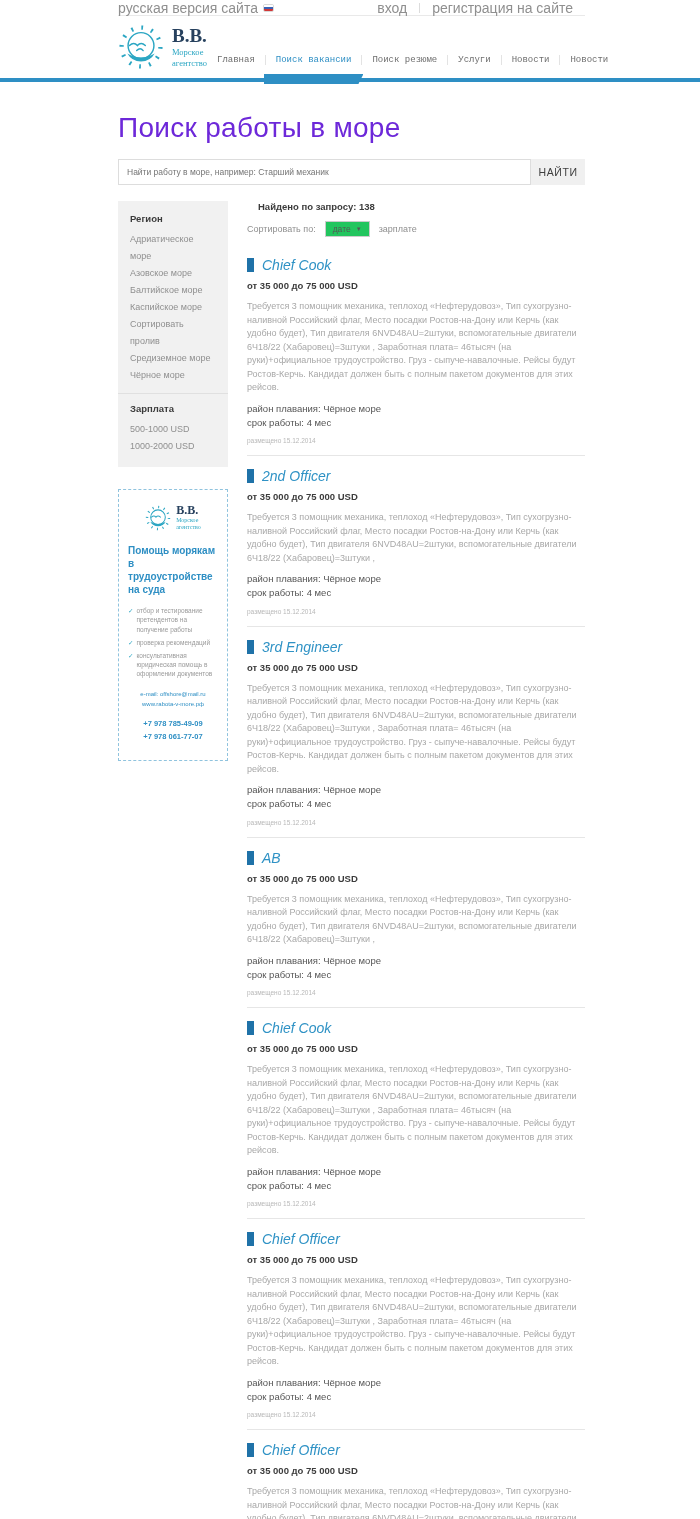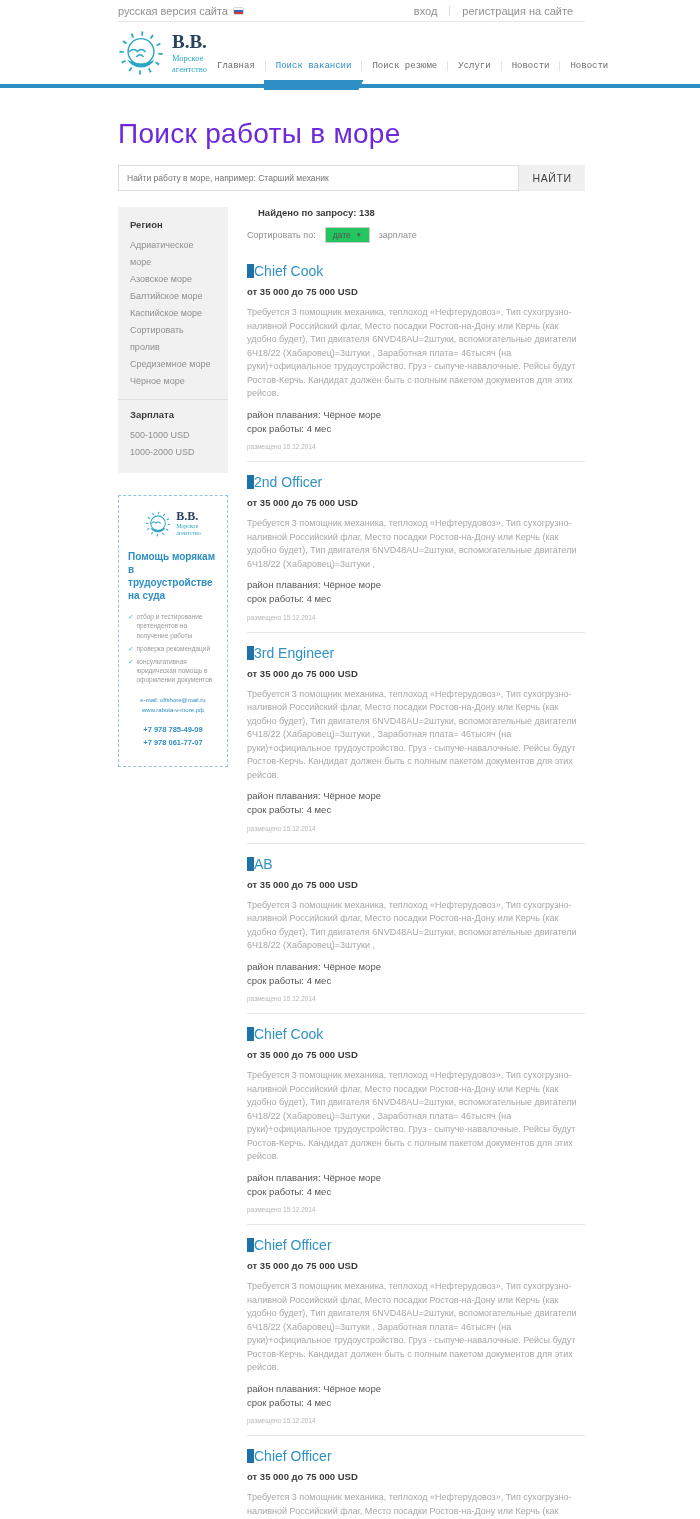--- a/index.html
+++ b/index.html
@@ -1,21 +1,21 @@
 <!DOCTYPE html>
 <html><head>
 <meta charset="utf-8">
 <style>
   * { box-sizing: border-box; }
   html, body { margin:0; padding:0; width:700px; background:#ffffff;
     font-family:"Liberation Sans", sans-serif; }
 
   
-  .topbar-inner { margin:0 115px 0 118px; height:22px; display:flex; align-items:center;
-    border-bottom:1px solid #e9e9e9; font-size:11px; color:#8f8f8f; }
+  .topbar-inner { margin:0 115px 0 118px; height:16px; display:flex; align-items:center;
+    border-bottom:1px solid #e9e9e9; font-size:14px; color:#8f8f8f; }
   .lang-wrap { display:flex; align-items:center; gap:5px; cursor:pointer; }
   .flag { width:11px; height:8px; border-radius:2px; overflow:hidden; border:1px solid #d9d9d9; display:inline-block; }
   .flag i { display:block; height:2px; }
   .flag .w { background:#fff; } .flag .b { background:#3a62b5; } .flag .r { background:#d03737; }
   .topbar-right { margin-left:auto; display:flex; align-items:center; }
   .topbar-right .tlink { padding:0 12px; cursor:pointer; }
   .topbar-right .sep { width:1px; height:10px; background:#dcdcdc; }
 
   
   .header { height:62px; margin:0 115px 0 118px; display:flex; align-items:center; }
@@ -31,21 +31,21 @@
     clip-path:polygon(0 0,100% 0,calc(100% - 5px) 100%,0 100%); }
   .bluebar { height:4px; background:#2e8fc4; }
 
   
   .container { margin:0 115px 0 118px; }
   .page-title { font-size:28px; font-weight:300; color:#6d28d9; margin:30px 0 15px; letter-spacing:0.3px; }
 
   .search-row { display:flex; background:#f0f0f0;border-radius:6px; }
   .search-input { flex:1; height:26px; border:1px solid #dddddd; padding:0 8px; font-size:8.5px;
     color:#555; outline:none; font-family:"Liberation Sans", sans-serif; }
-  .search-btn { width:66px; background:#f0f0f0; border:none; font-size:10.5px; color:#3e3e3e;
+  .search-btn { width:54px; background:#f0f0f0; border:none; font-size:10.5px; color:#3e3e3e;
     letter-spacing:0.6px; cursor:pointer; font-family:"Liberation Sans", sans-serif; }
 
   .content { display:flex; margin-top:16px; }
   .sidebar-col { width:110px; flex-shrink:0; }
   .side-box { background:#f1f1f1; padding:10px 12px 12px; }
   .side-title { font-size:9.5px; font-weight:bold; color:#3c3c3c; margin:2px 0 7px; }
   .side-link { display:block; font-size:9px; color:#8f8f8f; line-height:17px; cursor:pointer; }
   .side-divider { border-top:1px solid #e0e0e0; margin:9px -12px 9px; }
 
   .banner { margin-top:22px; border:1px dashed #8fc3de; padding:14px 9px 16px; }
@@ -60,21 +60,21 @@
 
   .main-col { flex:1; margin-left:19px; }
   .results-line { font-size:9.5px; font-weight:bold; color:#3c3c3c;padding-left:11px; }
   .sort-line { display:flex; align-items:center; gap:9px; font-size:9px; color:#8f8f8f; margin:9px 0 8px; }
   .sort-select { border:1px solid #cccccc; background:#22c55e; padding:2px 7px; font-size:8.5px; color:#555;
     display:flex; align-items:center; gap:5px; cursor:pointer; }
   .sort-caret { font-size:6px; color:#555; }
   .sort-alt { cursor:pointer; }
 
   .listing { border-bottom:1px solid #e6e6e6; padding:12px 0 11px; }
-  .listing-title { display:flex; align-items:center; font-size:14px; color:#2f92c5; cursor:pointer; }
+  .listing-title { display:flex; align-items:center; gap:8px; font-size:14px; color:#2f92c5; cursor:pointer;font-style:italic; }
   .listing-marker { width:7px; height:14px; background:#1f72a8; flex-shrink:0; }
   .listing-salary { font-size:9.5px; font-weight:bold; color:#3c3c3c; margin-top:7px; }
   .listing-desc { font-size:9px; color:#a8a8a8; line-height:1.5; margin-top:9px; }
   .listing-meta { font-size:9.5px; color:#555; margin-top:7px; line-height:1.5; }
   .listing-posted { font-size:6.5px; color:#b8b8b8; margin-top:7px; }
 </style>
 </head>
 <body>
 
 <div>

